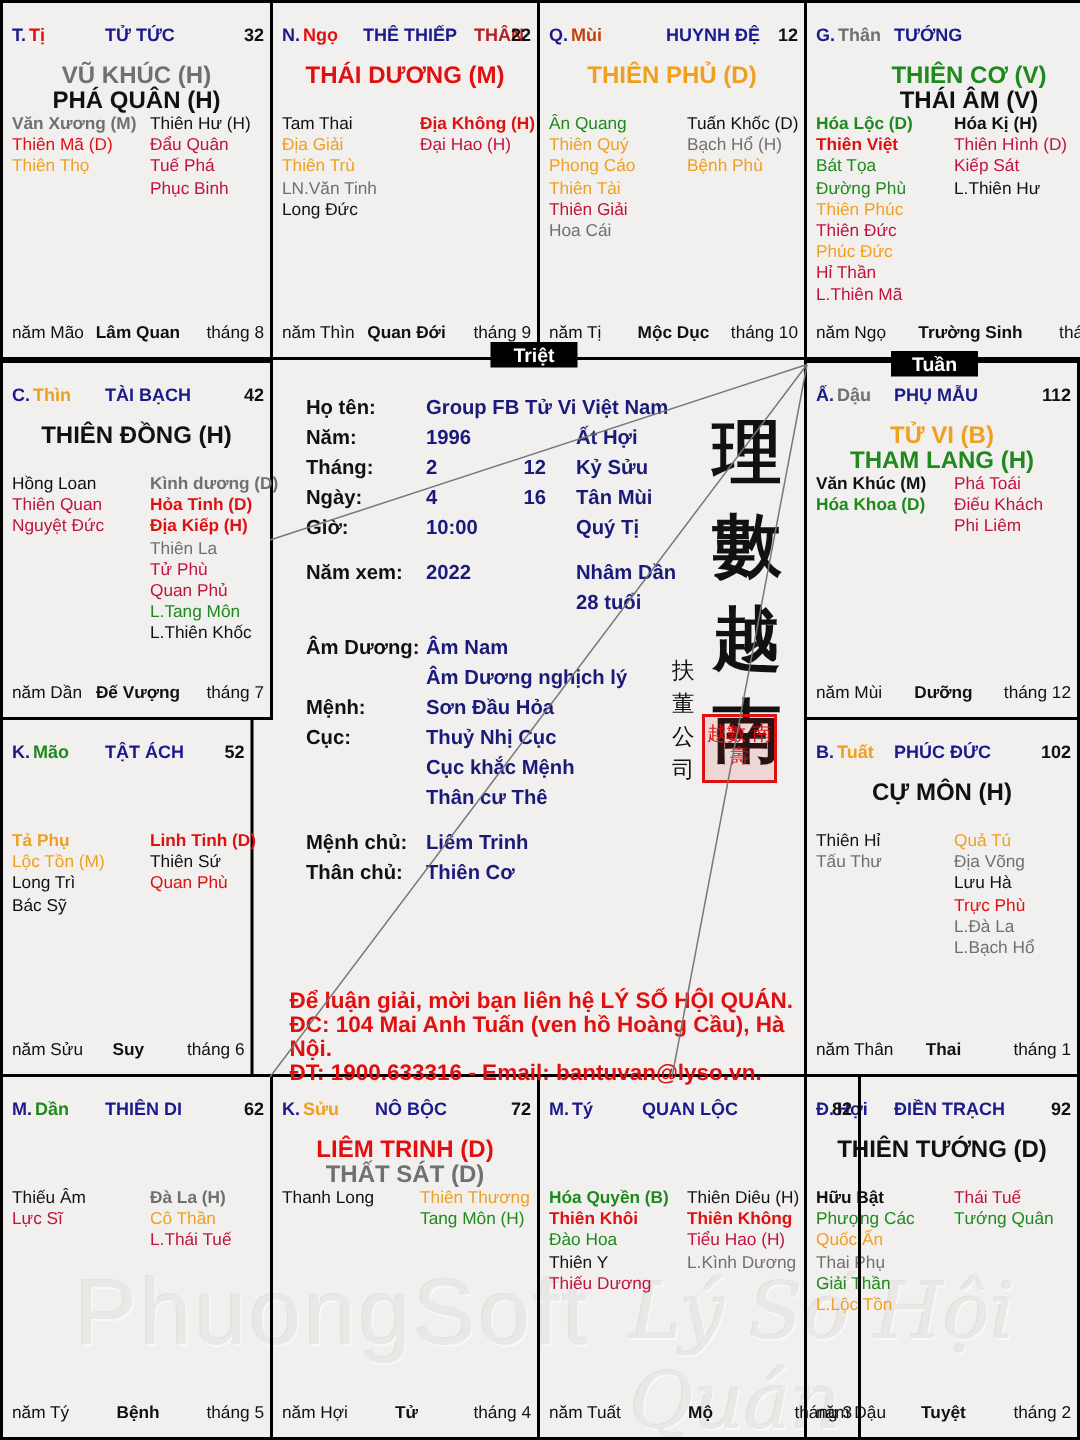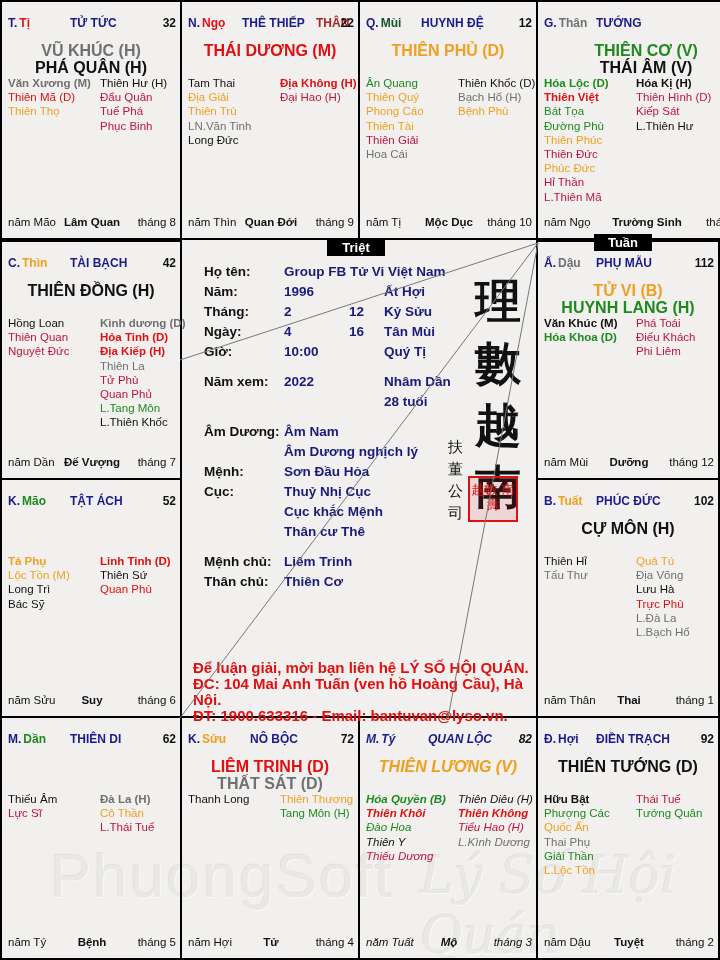--- a/index.html
+++ b/index.html
@@ -93,36 +93,36 @@
           </div>
         </div>
         <div class="foot">
           <span class="y">năm Thìn</span>
           <span class="st">Quan Đới</span>
           <span class="m">tháng 9</span>
         </div>
       </div>
       <div class="cell" style="left: 358px; top: 0px; width: 180px; height: 240px;">
         <div class="hdr">
-          <span class="can"><span>Q.</span><span class="chi" style="color:#14532d">Mùi</span></span>
-          <span class="name" style="left:55px">HUYNH ĐỆ</span>
+          <span class="can"><span>Q.</span><span class="chi" style="color:#c2410c">Mùi</span></span>
+          <span class="name" style="left:78px">HUYNH ĐỆ</span>
           <span class="num">12</span>
         </div>
         <div class="main" style="top:40px; color:#f0a020">THIÊN PHỦ (D)</div>
         <div class="cols" style="top:74px">
           <div class="col l">
             <div class="" style="color:#1e8a1e">Ân Quang</div>
             <div class="" style="color:#f0a020">Thiên Quý</div>
             <div class="" style="color:#f0a020">Phong Cáo</div>
             <div class="" style="color:#f0a020">Thiên Tài</div>
             <div class="" style="color:#c0143c">Thiên Giải</div>
             <div class="" style="color:#707070">Hoa Cái</div>
           </div>
           <div class="col r">
-            <div class="" style="color:#111111">Thiên Khốc (D)</div>
+            <div class="" style="color:#111111">Tuấn Khốc (D)</div>
             <div class="" style="color:#707070">Bạch Hổ (H)</div>
             <div class="" style="color:#f0a020">Bệnh Phù</div>
           </div>
         </div>
         <div class="foot">
           <span class="y">năm Tị</span>
           <span class="st">Mộc Dục</span>
           <span class="m">tháng 10</span>
         </div>
       </div>
@@ -159,21 +159,21 @@
           <span class="m">tháng 11</span>
         </div>
       </div>
       <div class="cell" style="left: 536px; top: 240px; width: 184px; height: 240px;">
         <div class="hdr">
           <span class="can"><span>Ấ.</span><span class="chi" style="color:#707070">Dậu</span></span>
           <span class="name" style="left:52px">PHỤ MẪU</span>
           <span class="num">112</span>
         </div>
         <div class="main" style="top:40px; color:#f0a020">TỬ VI (B)</div>
-        <div class="main" style="top:57px; color:#1e8a1e">HUYNH LANG (H)</div>
+        <div class="main" style="top:57px; color:#1e8a1e">THAM LANG (H)</div>
         <div class="cols" style="top:74px">
           <div class="col l">
             <div class="b" style="color:#111111">Văn Khúc (M)</div>
             <div class="b" style="color:#1e8a1e">Hóa Khoa (D)</div>
           </div>
           <div class="col r">
             <div class="" style="color:#c0143c">Phá Toái</div>
             <div class="" style="color:#c0143c">Điếu Khách</div>
             <div class="" style="color:#c0143c">Phi Liêm</div>
           </div>
@@ -231,27 +231,26 @@
             <div class="" style="color:#c0143c">Thái Tuế</div>
             <div class="" style="color:#1e8a1e">Tướng Quân</div>
           </div>
         </div>
         <div class="foot">
           <span class="y">năm Dậu</span>
           <span class="st">Tuyệt</span>
           <span class="m">tháng 2</span>
         </div>
       </div>
-      <div class="cell" style="left: 358px; top: 716px; width: 180px; height: 244px; font-style: italic;">
+      <div class="cell" style="left: 358px; top: 716px; width: 216px; height: 244px;">
         <div class="hdr">
           <span class="can"><span>M.</span><span class="chi" style="color:#1a1a8c">Tý</span></span>
           <span class="name" style="left:62px">QUAN LỘC</span>
           <span class="num">82</span>
         </div>
-        <div class="main" style="top:40px; color:#f0a020">THIÊN LƯƠNG (V)</div>
         <div class="cols" style="top:74px">
           <div class="col l">
             <div class="b" style="color:#1e8a1e">Hóa Quyền (B)</div>
             <div class="b" style="color:#e01010">Thiên Khôi</div>
             <div class="" style="color:#1e8a1e">Đào Hoa</div>
             <div class="" style="color:#111111">Thiên Y</div>
             <div class="" style="color:#c0143c">Thiếu Dương</div>
           </div>
           <div class="col r">
             <div class="" style="color:#111111">Thiên Diêu (H)</div>
@@ -305,21 +304,21 @@
             <div class="" style="color:#f0a020">Cô Thần</div>
             <div class="" style="color:#c0143c">L.Thái Tuế</div>
           </div>
         </div>
         <div class="foot">
           <span class="y">năm Tý</span>
           <span class="st">Bệnh</span>
           <span class="m">tháng 5</span>
         </div>
       </div>
-      <div class="cell" style="left: 0px; top: 478px; width: 182px; height: 240px;">
+      <div class="cell" style="left: 0px; top: 478px; width: 169px; height: 240px;">
         <div class="hdr">
           <span class="can"><span>K.</span><span class="chi" style="color:#1e8a1e">Mão</span></span>
           <span class="name" style="left:62px">TẬT ÁCH</span>
           <span class="num">52</span>
         </div>
         <div class="cols" style="top:74px">
           <div class="col l">
             <div class="b" style="color:#f0a020">Tả Phụ</div>
             <div class="" style="color:#f0a020">Lộc Tồn (M)</div>
             <div class="" style="color:#111111">Long Trì</div>
@@ -465,15 +464,15 @@
       <div>ĐT: 1900.633316 - Email: bantuvan@lyso.vn.</div>
     </div>
   </div>
 
   <svg class="lines" width="720" height="960">
     <line x1="538" y1="243" x2="180" y2="360" stroke="#777" stroke-width="1"></line>
     <line x1="538" y1="243" x2="180" y2="718" stroke="#777" stroke-width="1"></line>
     <line x1="538" y1="243" x2="448" y2="718" stroke="#777" stroke-width="1"></line>
   </svg>
 
-  <div class="tag" style="left:327px; top:239px; width:58px;">Triệt</div>
+  <div class="tag" style="left:327px; top:228px; width:58px;">Triệt</div>
   <div class="tag" style="left:594px; top:234px; width:58px;">Tuần</div>
 </div>
 
 </body></html>

